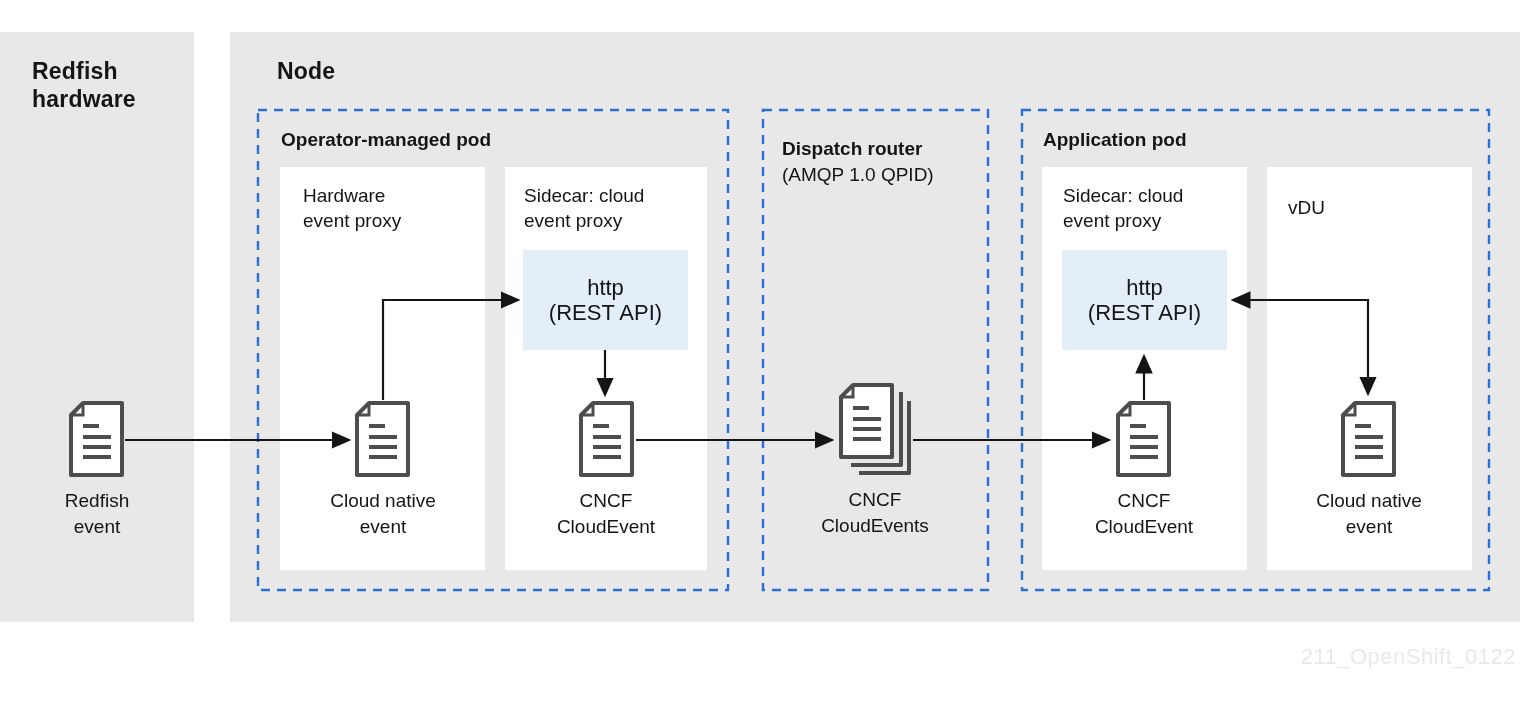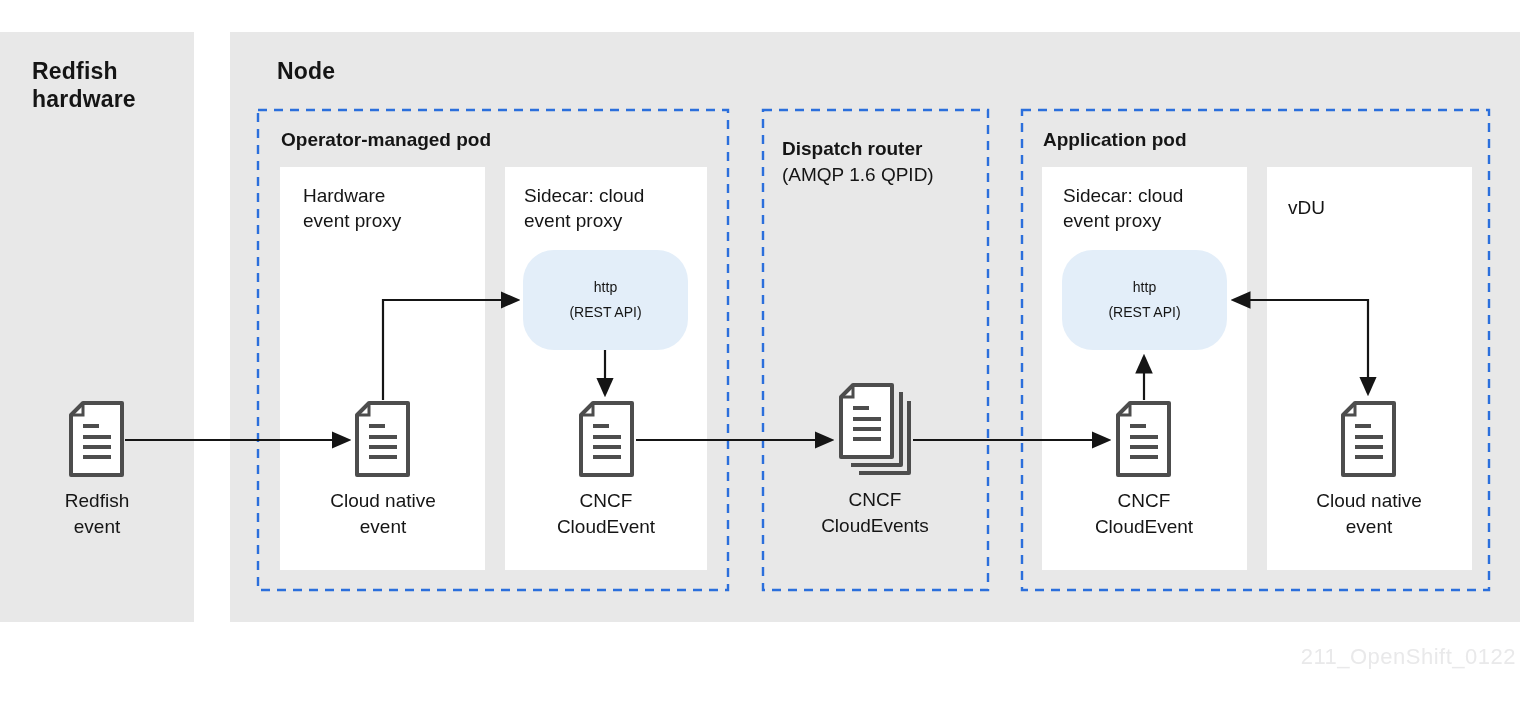--- a/index.html
+++ b/index.html
@@ -28,21 +28,21 @@
   }
   .pod-subtitle{display:block;font-weight:400;}
   .white-box{position:absolute;background:#ffffff;}
   .box-label{
     position:absolute;font-size:19px;font-weight:400;line-height:25px;
     white-space:pre-line;
   }
   .http-box{
     position:absolute;background:var(--http-blue);
     display:flex;align-items:center;justify-content:center;text-align:center;
-    font-size:14px;line-height:25px;white-space:pre-line;border-radius:31px;
+    font-size:22px;line-height:25px;white-space:pre-line;
   }
   .caption{
     position:absolute;transform:translateX(-50%);text-align:center;
     font-size:19px;line-height:26px;white-space:pre-line;
   }
   .watermark{
     position:absolute;right:4px;top:644px;
     font-size:22px;letter-spacing:.5px;color:var(--watermark-gray);
   }
   svg.overlay{position:absolute;left:0;top:0;pointer-events:none;}
@@ -62,21 +62,21 @@
   <div class="panel" style="left:0;top:32px;width:194px;height:590px;"></div>
   <div class="panel" style="left:230px;top:32px;width:1290px;height:590px;"></div>
 
   <div class="panel-title" style="left:32px;top:57px;">Redfish
 hardware</div>
   <div class="panel-title" style="left:277px;top:57px;">Node</div>
 
   <div class="pod-title" style="left:281px;top:127px;">Operator-managed pod</div>
   <div class="pod-title" style="left:782px;top:110px;">
     <span>Dispatch router</span>
-    <span class="pod-subtitle">(AMQP 1.6 QPID)</span>
+    <span class="pod-subtitle">(AMQP 1.0 QPID)</span>
   </div>
   <div class="pod-title" style="left:1043px;top:127px;">Application pod</div>
 
   <div class="white-box" style="left:280px;top:167px;width:205px;height:403px;"></div>
   <div class="white-box" style="left:505px;top:167px;width:202px;height:403px;"></div>
   <div class="white-box" style="left:1042px;top:167px;width:205px;height:403px;"></div>
   <div class="white-box" style="left:1267px;top:167px;width:205px;height:403px;"></div>
 
   <div class="box-label" style="left:303px;top:183px;">Hardware
 event proxy</div>

